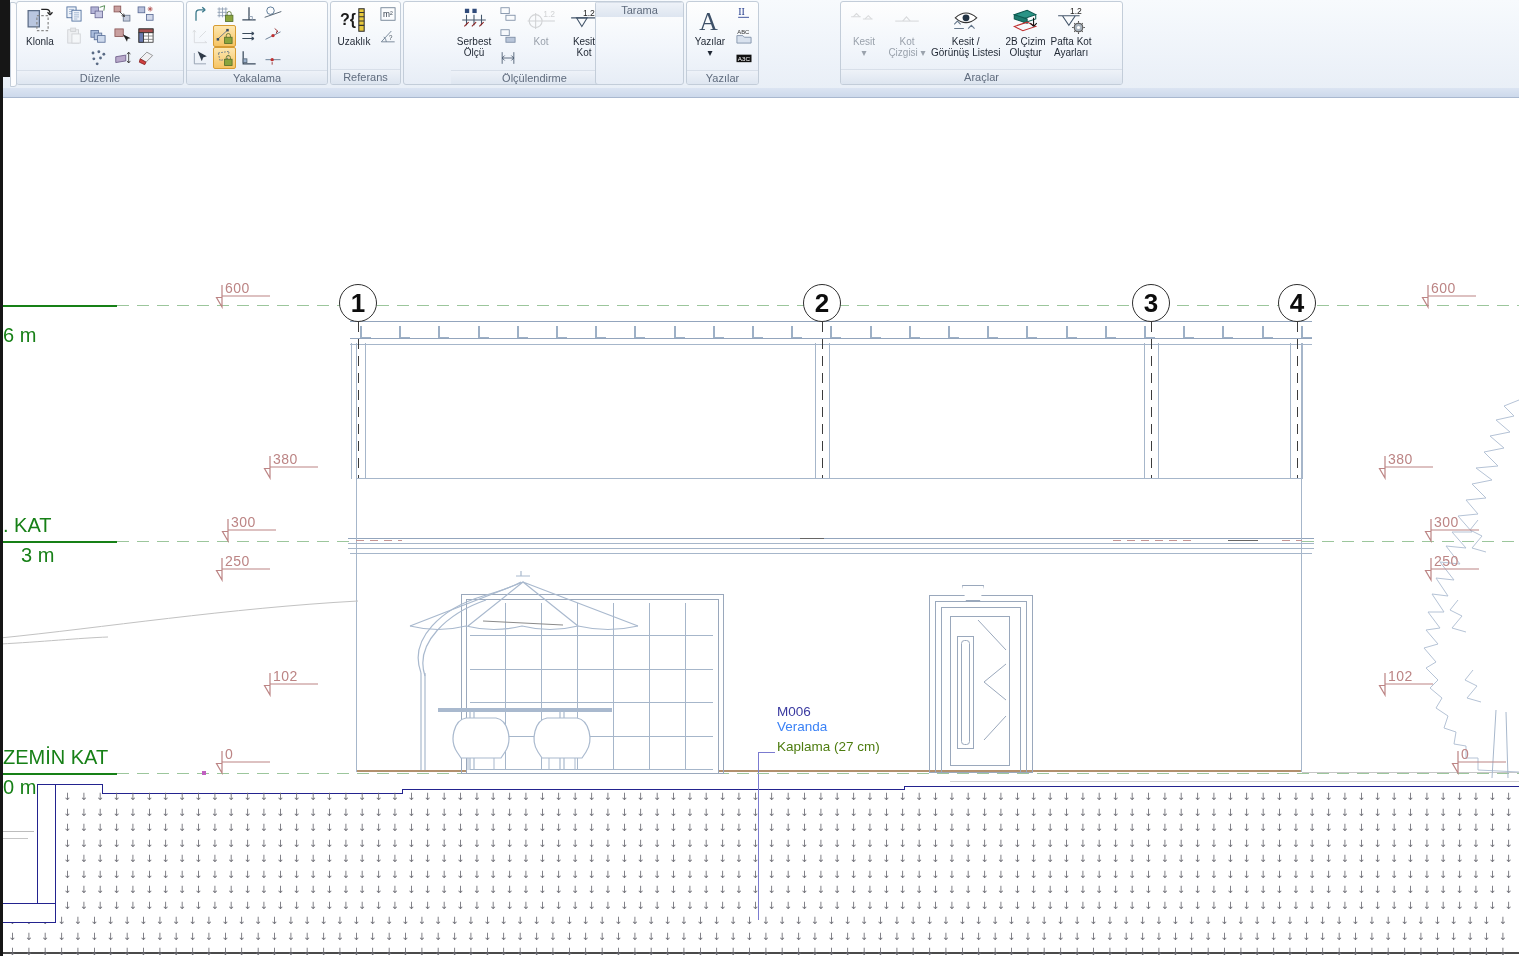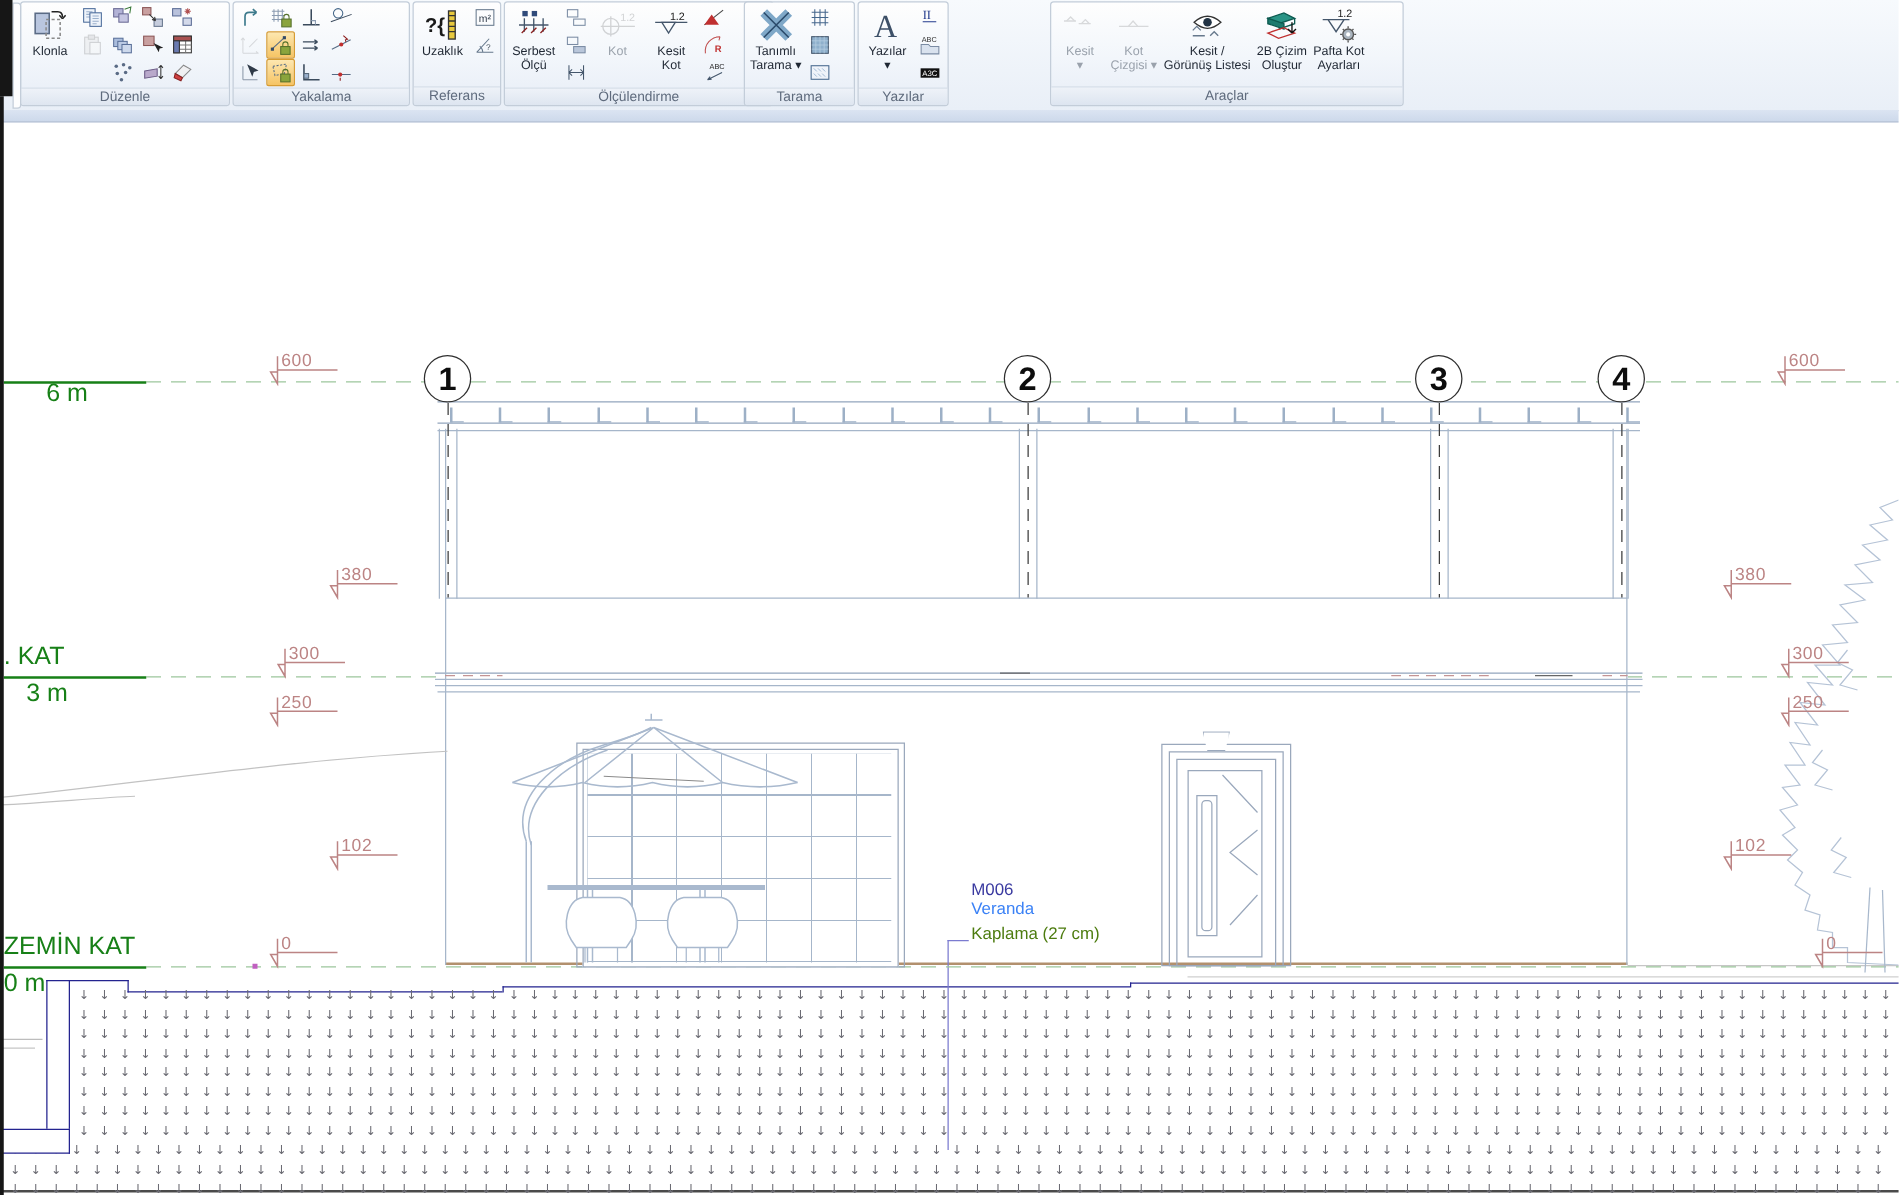--- a/index.html
+++ b/index.html
@@ -403,21 +403,21 @@
     <div class="hrow" style="left: 63px; top: 853px;">↓↓↓↓↓↓↓↓↓↓↓↓↓↓↓↓↓↓↓↓↓↓↓↓↓↓↓↓↓↓↓↓↓↓↓↓↓↓↓↓↓↓↓↓↓↓↓↓↓↓↓↓↓↓↓↓↓↓↓↓↓↓↓↓↓↓↓↓↓↓↓↓↓↓↓↓↓↓↓↓↓↓↓↓↓↓↓↓↓</div>
     <div class="hrow" style="left: 63px; top: 868.5px;">↓↓↓↓↓↓↓↓↓↓↓↓↓↓↓↓↓↓↓↓↓↓↓↓↓↓↓↓↓↓↓↓↓↓↓↓↓↓↓↓↓↓↓↓↓↓↓↓↓↓↓↓↓↓↓↓↓↓↓↓↓↓↓↓↓↓↓↓↓↓↓↓↓↓↓↓↓↓↓↓↓↓↓↓↓↓↓↓↓</div>
     <div class="hrow" style="left: 63px; top: 884px;">↓↓↓↓↓↓↓↓↓↓↓↓↓↓↓↓↓↓↓↓↓↓↓↓↓↓↓↓↓↓↓↓↓↓↓↓↓↓↓↓↓↓↓↓↓↓↓↓↓↓↓↓↓↓↓↓↓↓↓↓↓↓↓↓↓↓↓↓↓↓↓↓↓↓↓↓↓↓↓↓↓↓↓↓↓↓↓↓↓</div>
     <div class="hrow" style="left: 63px; top: 899.5px;">↓↓↓↓↓↓↓↓↓↓↓↓↓↓↓↓↓↓↓↓↓↓↓↓↓↓↓↓↓↓↓↓↓↓↓↓↓↓↓↓↓↓↓↓↓↓↓↓↓↓↓↓↓↓↓↓↓↓↓↓↓↓↓↓↓↓↓↓↓↓↓↓↓↓↓↓↓↓↓↓↓↓↓↓↓↓↓↓↓</div>
     <div class="hrow" style="left: 8px; top: 915px;">↓↓↓↓↓↓↓↓↓↓↓↓↓↓↓↓↓↓↓↓↓↓↓↓↓↓↓↓↓↓↓↓↓↓↓↓↓↓↓↓↓↓↓↓↓↓↓↓↓↓↓↓↓↓↓↓↓↓↓↓↓↓↓↓↓↓↓↓↓↓↓↓↓↓↓↓↓↓↓↓↓↓↓↓↓↓↓↓↓↓↓↓</div>
     <div class="hrow" style="left: 8px; top: 930.5px;">↓↓↓↓↓↓↓↓↓↓↓↓↓↓↓↓↓↓↓↓↓↓↓↓↓↓↓↓↓↓↓↓↓↓↓↓↓↓↓↓↓↓↓↓↓↓↓↓↓↓↓↓↓↓↓↓↓↓↓↓↓↓↓↓↓↓↓↓↓↓↓↓↓↓↓↓↓↓↓↓↓↓↓↓↓↓↓↓↓↓↓↓</div>
     <div class="hrow" style="left: 8px; top: 946px;">↓↓↓↓↓↓↓↓↓↓↓↓↓↓↓↓↓↓↓↓↓↓↓↓↓↓↓↓↓↓↓↓↓↓↓↓↓↓↓↓↓↓↓↓↓↓↓↓↓↓↓↓↓↓↓↓↓↓↓↓↓↓↓↓↓↓↓↓↓↓↓↓↓↓↓↓↓↓↓↓↓↓↓↓↓↓↓↓↓↓↓↓</div>
     <div class="abs" style="left: 0px; top: 903px; width: 55px; height: 18px; background: rgb(255, 255, 255); border-top: 1px solid rgb(35, 35, 143); border-right: 1px solid rgb(35, 35, 143); border-bottom: 1px solid rgb(35, 35, 143);"></div>
     <div class="abs" style="left: 202px; top: 771px; width: 4px; height: 4px; background: rgb(192, 96, 192);"></div>
     <div class="abs" style="left: 3px; top: 305px; width: 114px; height: 2px; background: rgb(23, 128, 23);"></div>
-    <div class="lvl-elev" style="left: 3px; top: 304px; padding-left: 34px;">6 m</div>
+    <div class="lvl-elev" style="left: 3px; top: 324px;">6 m</div>
     <div class="abs" style="left: 3px; top: 541px; width: 114px; height: 2px; background: rgb(23, 128, 23);"></div>
     <div class="lvl-name" style="left: 3px; top: 514px;">. KAT</div>
     <div class="lvl-elev" style="left: 3px; top: 544px; margin-left: 18px;">3 m</div>
     <div class="abs" style="left: 3px; top: 773px; width: 114px; height: 2px; background: rgb(23, 128, 23);"></div>
     <div class="lvl-name" style="left: 3px; top: 746px;">ZEMİN KAT</div>
     <div class="lvl-elev" style="left: 3px; top: 776px;">0 m</div>
     <div class="bubble" style="left: 339px; top: 284px;">
       <span>1</span>
     </div>
     <div class="bubble" style="left: 803px; top: 284px;">
@@ -637,21 +637,21 @@
           </div>
           <div class="sbtn">
             <svg width="20" height="20">
               <use href="#ic-angleq"></use>
             </svg>
           </div>
         </div>
       </div>
       <div class="glabel">Referans</div>
     </div>
-    <div class="grp" style="left: 403px; width: 216px;">
+    <div class="grp" style="left: 403px; width: 216px; padding-left: 47px;">
       <div class="grp-content">
         <div class="col">
           <div class="bbtn">
             <svg width="30" height="30">
               <use href="#ic-freedim"></use>
             </svg>
             <div class="blab">Serbest</div>
             <div class="blab">Ölçü</div>
           </div>
         </div>
@@ -703,48 +703,20 @@
           <div class="sbtn">
             <svg width="20" height="20">
               <use href="#ic-abcslope"></use>
             </svg>
           </div>
         </div>
       </div>
       <div class="glabel">Ölçülendirme</div>
     </div>
     <div class="grp" style="left: 595px; width: 89px;">
-      <div class="grp-content">
-        <div class="col">
-          <div class="bbtn">
-            <svg width="30" height="30">
-              <use href="#ic-hatchX"></use>
-            </svg>
-            <div class="blab">Tanımlı</div>
-            <div class="blab">Tarama ▾</div>
-          </div>
-        </div>
-        <div class="col">
-          <div class="sbtn">
-            <svg width="20" height="20">
-              <use href="#ic-gridic"></use>
-            </svg>
-          </div>
-          <div class="sbtn">
-            <svg width="20" height="20">
-              <use href="#ic-solidic"></use>
-            </svg>
-          </div>
-          <div class="sbtn">
-            <svg width="20" height="20">
-              <use href="#ic-recthatch"></use>
-            </svg>
-          </div>
-        </div>
-      </div>
       <div class="glabel">Tarama</div>
     </div>
     <div class="grp" style="left: 686px; width: 73px;">
       <div class="grp-content">
         <div class="col">
           <div class="bbtn">
             <svg width="30" height="30">
               <use href="#ic-Aic"></use>
             </svg>
             <div class="blab">Yazılar</div>

